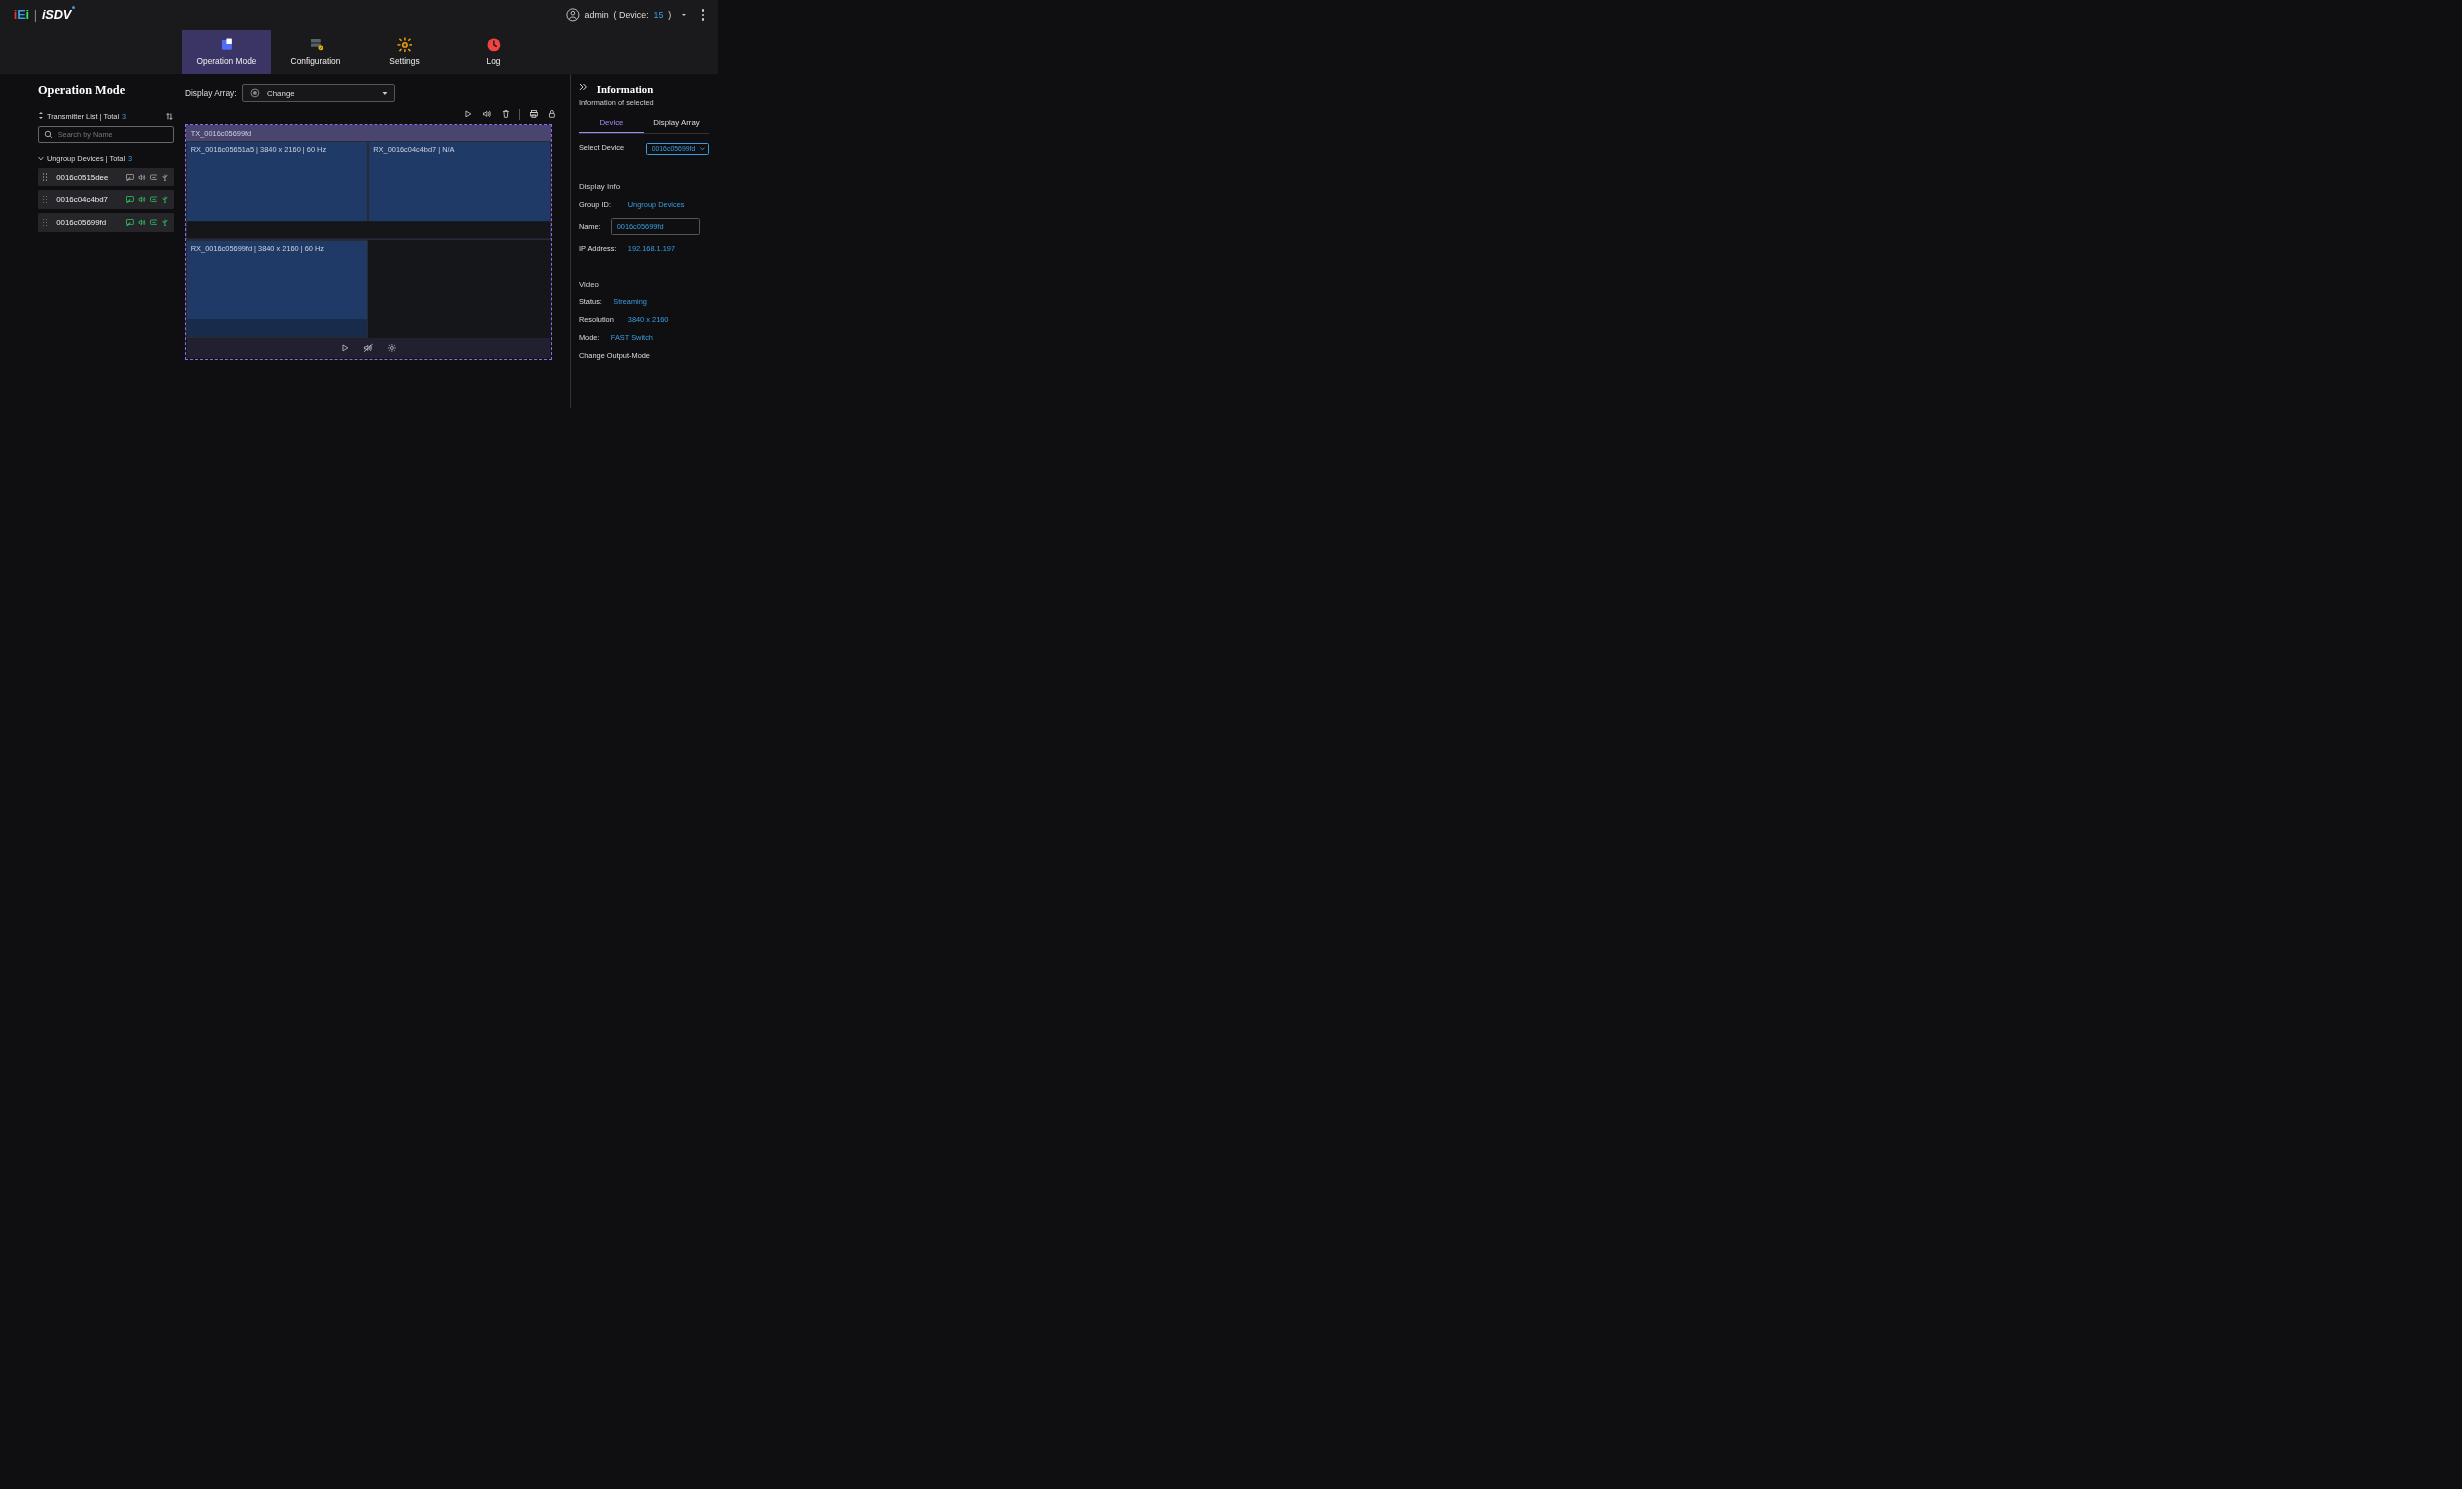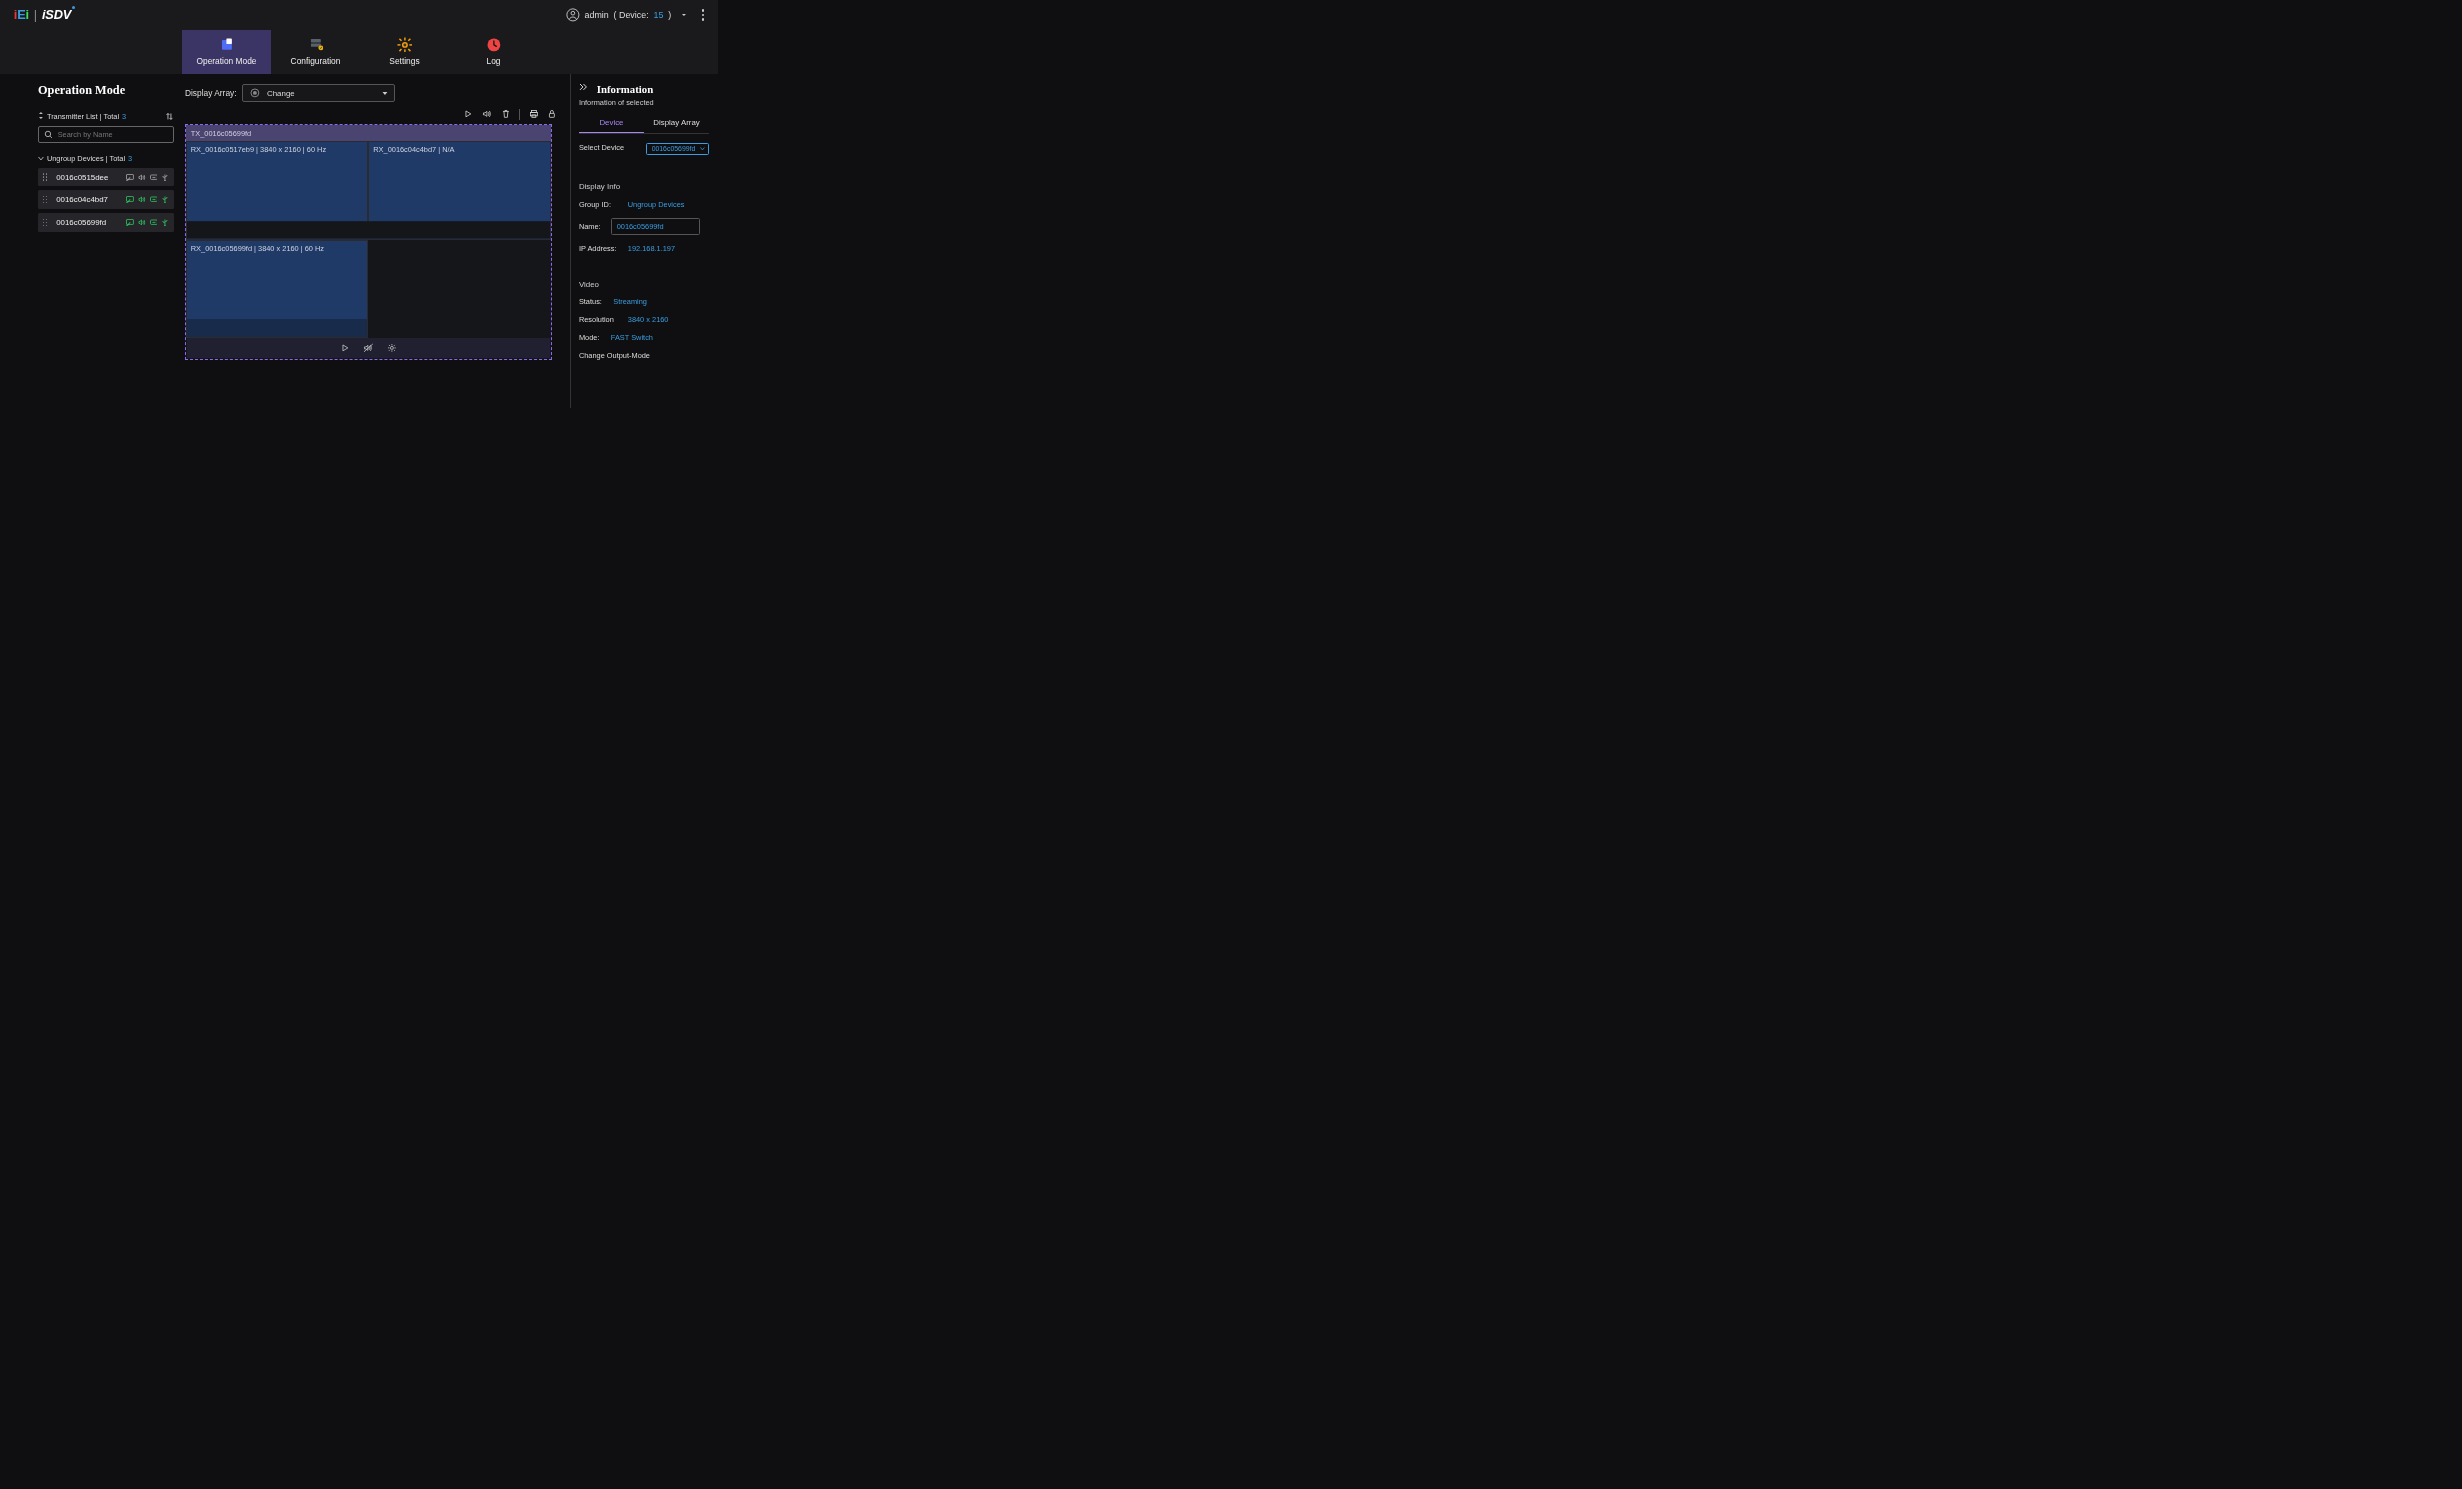--- a/index.html
+++ b/index.html
@@ -457,21 +457,21 @@
         <span class="tb-btn">
             <svg width="9.8" height="9.8" viewBox="0 0 20 20" stroke="#ddd" stroke-width="1.6" fill="none">
               <rect x="5" y="9" width="10" height="8" rx="1"></rect>
               <path d="M7 9V6a3 3 0 016 0v3"></path>
             </svg>
           </span>
       </div>
       <div class="array-canvas">
         <div class="tx-header">TX_0016c05699fd</div>
         <div class="rx-grid">
-          <div class="rx-cell"><span>RX_0016c0517eb9 | 3840 x 2160 | 60 Hz</span></div>
+          <div class="rx-cell"><span>RX_0016c05651a5 | 3840 x 2160 | 60 Hz</span></div>
           <div class="rx-cell"><span>RX_0016c04c4bd7 | N/A</span></div>
           <div class="rx-cell"><span>RX_0016c05699fd | 3840 x 2160 | 60 Hz</span></div>
         </div>
         <div class="rx-gap"></div>
         <div class="array-footer">
           <span class="fbtn">
               <svg width="9.8" height="9.8" viewBox="0 0 20 20" stroke="#ccc" stroke-width="1.6" fill="none">
                 <path d="M6 4l10 6-10 6z"></path>
               </svg>
             </span>

